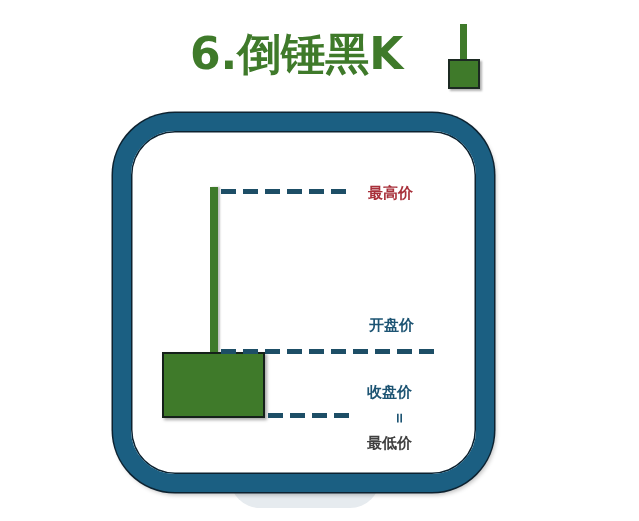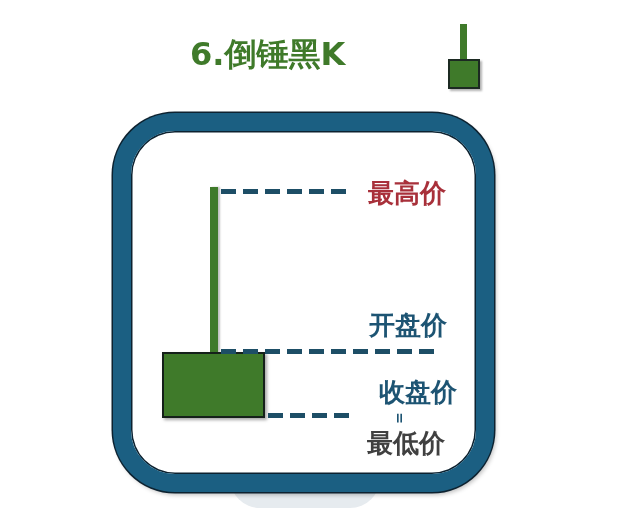--- a/index.html
+++ b/index.html
@@ -1,31 +1,31 @@
 <!DOCTYPE html>
 <html><head>
 <meta charset="utf-8">
 <style>
   html, body { margin:0; padding:0; }
   body { width:639px; height:521px; background:#ffffff; position:relative; overflow:hidden;
          font-family:"DejaVu Sans","Liberation Sans",sans-serif; }
   .abs { position:absolute; }
-  .title { left:190px; top:28px; width:220px; height:52px; color:#3f7a2a; font-size:32px; font-weight:bold;
+  .title { left:190px; top:28px; width:220px; height:52px; color:#3f7a2a; font-size:44px; font-weight:bold;
            line-height:52px; white-space:nowrap; letter-spacing:0px; }
   .mini-wick { left:460px; top:24px; width:7px; height:36px; background:#3f7a2a; }
   .mini-body { left:448px; top:59px; width:28px; height:26px; background:#3f7a2a; border:2px solid #1c2a22;
                box-shadow:2px 2px 2px rgba(0,0,0,0.3); }
   .frame-shadow { left:230px; top:478px; width:150px; height:30px; background:#e6ebef; border-radius:0 0 70px 70px; }
   .frame { left:113px; top:113px; width:345px; height:343px; border:18px solid #1b5f82; border-radius:62px;
            background:#ffffff; box-shadow: inset 0 0 0 1.5px #0d2230, 0 0 0 1.5px #0d2230, 2px 3px 4px rgba(0,0,0,0.25); }
   .wick { left:210px; top:187px; width:8px; height:166px; background:#3f7a2a; box-shadow:2px 0 2px rgba(0,0,0,0.25); }
   .body { left:162px; top:352px; width:99px; height:62px; background:#3f7a2a; border:2px solid #15201a;
           box-shadow:2px 2px 3px rgba(0,0,0,0.35); }
   .dash { height:5px; background: repeating-linear-gradient(90deg,#1d4e66 0 15px, transparent 15px 22px); }
-  .label { font-size:26px; font-weight:bold; line-height:26px; white-space:nowrap; }
+  .label { font-size:15px; font-weight:bold; line-height:26px; white-space:nowrap; }
   .red { color:#a8303a; }
   .blue { color:#1d5473; }
   .green { color:#404040; }
   .eq { left:394px; top:411px; font-size:14px; font-weight:bold; color:#1d5473; line-height:14px; }
 </style>
 </head>
 <body>
 
 <div class="abs title">6.倒锤黑K</div>
 
@@ -39,18 +39,18 @@
 
 <div class="abs wick"></div>
 <div class="abs body"></div>
 
 <div class="abs dash" style="left:221px; top:189px; width:130px;"></div>
 <div class="abs label red" style="left:368px; top:180px;">最高价</div>
 
 <div class="abs label blue" style="left:369px; top:312px;text-align:right;">开盘价</div>
 <div class="abs dash" style="left:221px; top:349px; width:218px;"></div>
 
-<div class="abs label blue" style="left:379px; top:379px;">收盘价</div>
+<div class="abs label blue" style="left:367px; top:379px;">收盘价</div>
 <div class="abs dash" style="left:268px; top:413px; width:82px;"></div>
 
 <div class="abs eq" style="transform:rotate(90deg);">=</div>
 
 <div class="abs label green" style="left:367px; top:430px;">最低价</div>
 
 </body></html>

